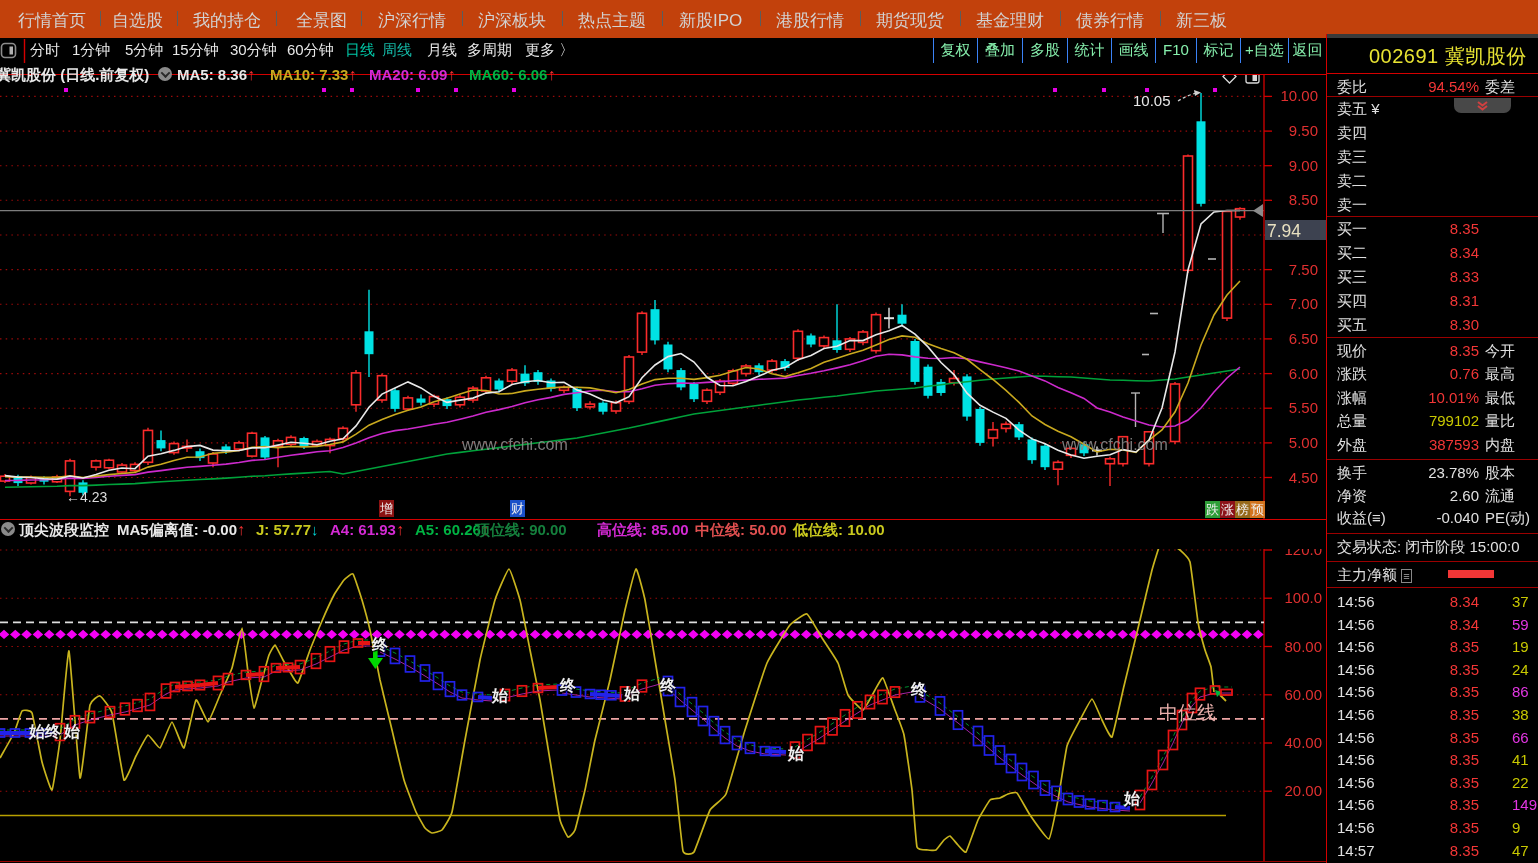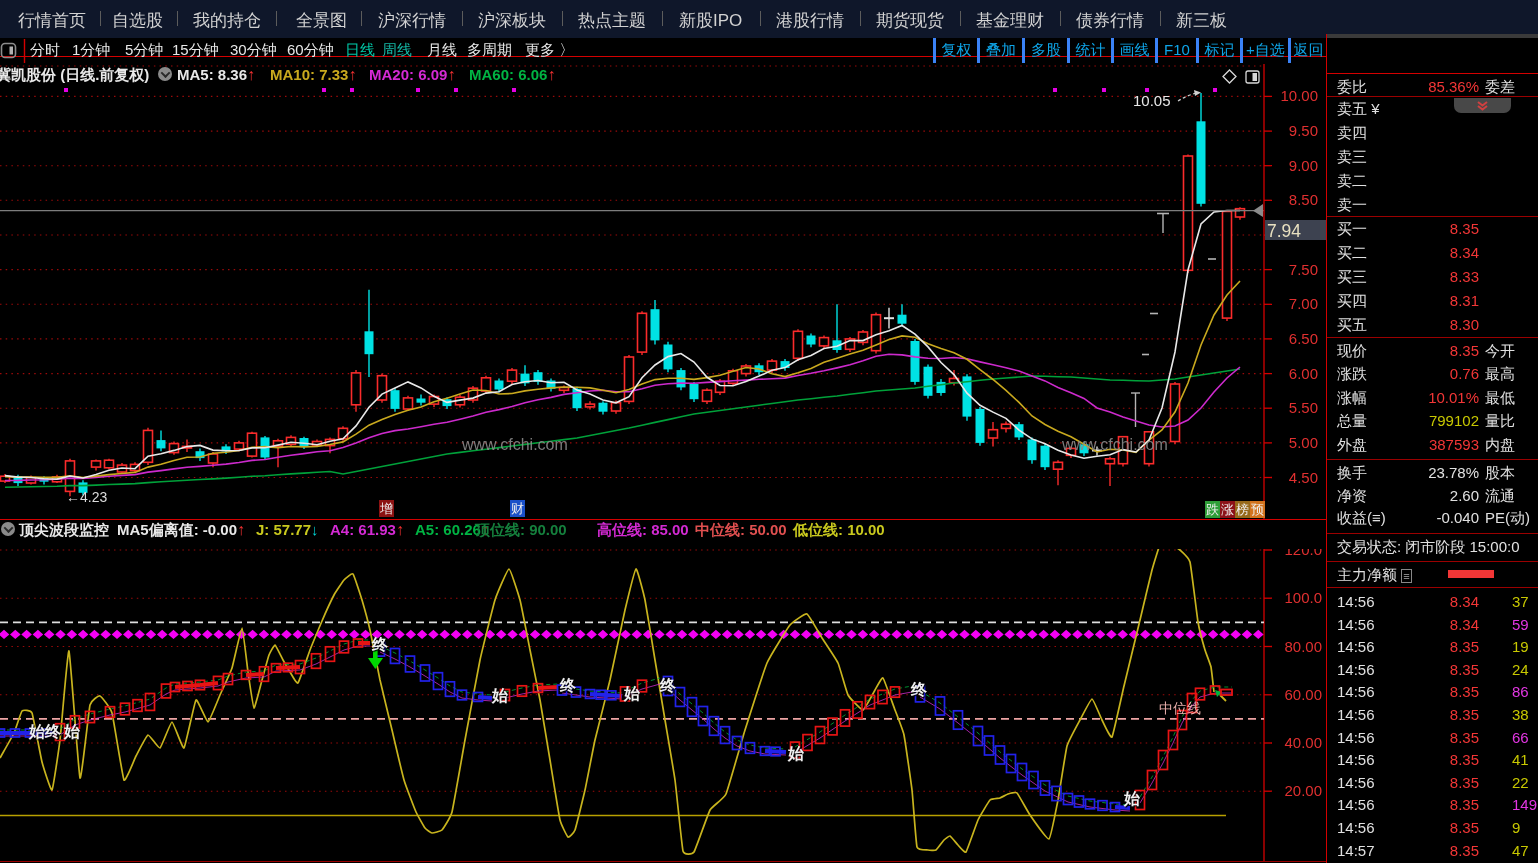--- a/index.html
+++ b/index.html
@@ -1,21 +1,21 @@
 <!DOCTYPE html>
 <html><head><meta charset="utf-8">
 <style>
 * {margin:0;padding:0;box-sizing:border-box}
 html,body {width:1538px;height:863px;background:#000;overflow:hidden;font-family:"Liberation Sans",sans-serif;position:relative}
-#nav {position:absolute;left:0;top:0;width:1538px;height:48px;background:#0f172a}
+#nav {position:absolute;left:0;top:0;width:1538px;height:48px;background:#c2410c}
 #nav span {position:absolute;top:9px;font-size:17px;color:#d2d2d2;white-space:nowrap}
 #nav i {position:absolute;top:11px;width:1px;height:15px;background:#5c5c5c}
-#tbar {position:absolute;left:0;top:38px;width:1326px;height:19px;background:#000;border-bottom:1px solid #d40000}
+#tbar {position:absolute;left:0;top:38px;width:1326px;height:37px;background:#000;border-bottom:1px solid #d40000}
 #tbar span {position:absolute;top:3px;font-size:15px;white-space:nowrap}
-#tbar .tb {color:#0ea5e9;border-left:3px solid #3b82f6;text-align:center;top:0 !important;height:25px;line-height:24px}
+#tbar .tb {color:#86efac;border-left:1px solid #3b82f6;text-align:center;top:0 !important;height:25px;line-height:24px}
 .hline {position:absolute;font-size:15px;font-weight:bold;white-space:nowrap;z-index:5}
 .hline .au {color:#f23030;font-weight:700;font-size:16px}
 .circ {display:inline-block;width:14px;height:14px;border-radius:7px;background:#8a8a8a;vertical-align:-2px}
 .circ::after {content:"";display:block;margin:3.5px auto 0;width:5px;height:5px;border-right:2px solid #2a2a2a;border-bottom:2px solid #2a2a2a;transform:rotate(45deg) translate(-1px,-1px)}
 .lbl {position:absolute;font-size:14px;white-space:nowrap;z-index:5}
 .wm {position:absolute;font-size:16px;color:#8a8a8a;z-index:6;opacity:.9}
 .tag {position:absolute;width:15px;height:17px;color:#efefef;font-size:13px;text-align:center;line-height:17px;z-index:6}
 .zt {position:absolute;font-size:16px;font-weight:bold;color:#f0f0f0;z-index:6;text-shadow:1px 1px 1px #000}
 #subbar {position:absolute;left:0;top:519px;width:1326px;height:30px;background:#000;border-top:1px solid #d40000}
 #panel {position:absolute;left:1326px;top:34px;width:212px;height:829px;background:#000;border-left:1px solid #d40000;font-size:15px}
@@ -571,27 +571,30 @@
 <div class="zt" style="left:29px;top:722px">始终</div>
 <div class="zt" style="left:64px;top:722px">始</div>
 <div class="zt" style="left:372px;top:635px">终</div>
 <div class="zt" style="left:492px;top:686px">始</div>
 <div class="zt" style="left:560px;top:676px">终</div>
 <div class="zt" style="left:624px;top:684px">始</div>
 <div class="zt" style="left:660px;top:676px">终</div>
 <div class="zt" style="left:788px;top:744px">始</div>
 <div class="zt" style="left:911px;top:680px">终</div>
 <div class="zt" style="left:1124px;top:789px">始</div>
-<div class="lbl" style="left:1159px;top:700px;color:#eab0ac;font-size:14px">中位线</div>
+<div class="lbl" style="left:1159px;top:700px;color:#eab0ac;font-size:19px">中位线</div>
 <div id="panel">
     <div style="position:absolute;left:0;right:0;top:0;height:4px;background:#3a3a3a"></div>
+    <div style="position:absolute;left:0;right:0;top:0;height:39px;">
+      <span style="position:absolute;left:42px;top:9px;font-size:20px;color:#e8e332;letter-spacing:0.5px">002691 冀凯股份</span>
+    </div>
     <div class="sep" style="top:39px;background:#d40000"></div>
     <div class="pr" style="top:42px">
       <span class="pl">委比</span>
-      <span class="pv" style="color:#f23636">85.36%</span>
+      <span class="pv" style="color:#f23636">94.54%</span>
       <span class="prl">委差</span>
     </div>
     <div class="sep" style="top:62px"></div>
     <div class="pr" style="top:64px">
       <span class="pl">卖五 ¥</span>
     </div>
     <div class="pr" style="top:88px">
       <span class="pl">卖四</span>
     </div>
     <div class="pr" style="top:112px">

